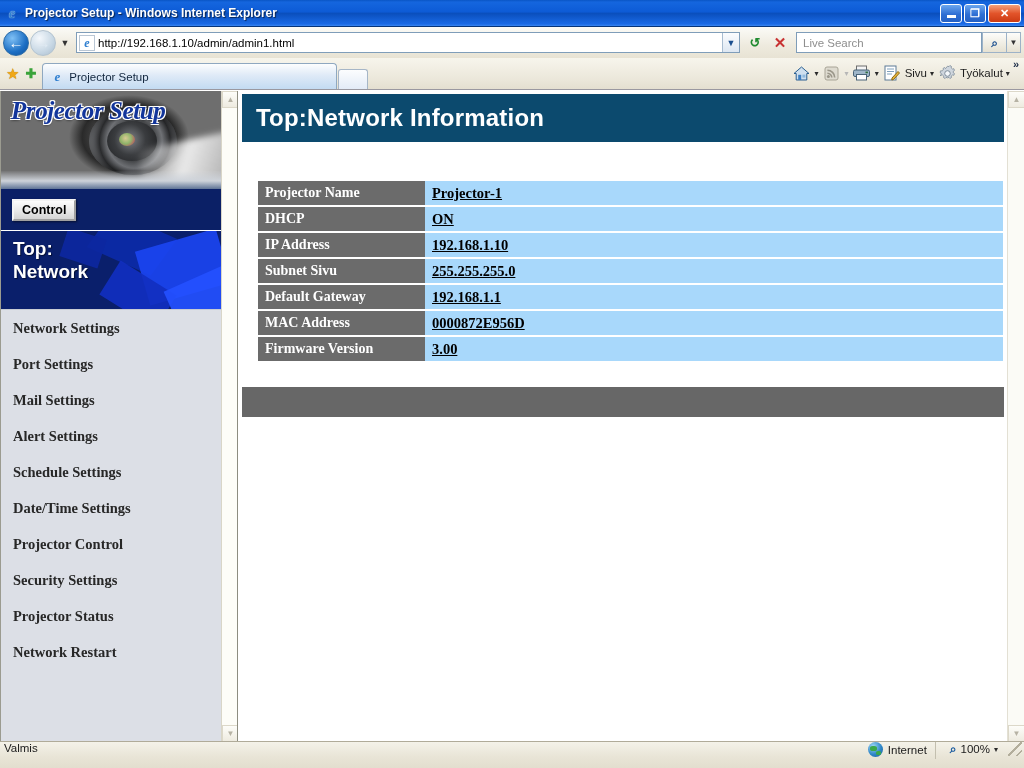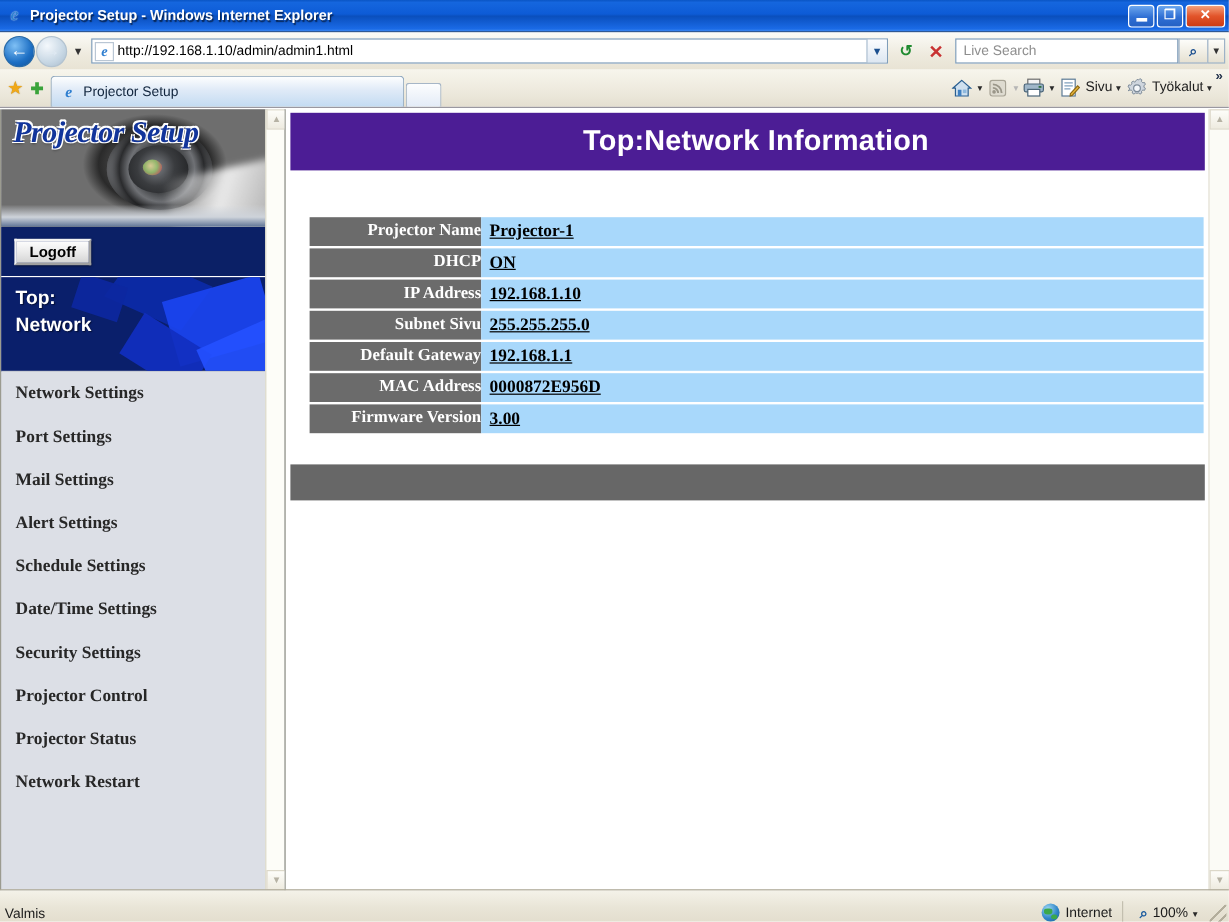--- a/index.html
+++ b/index.html
@@ -266,21 +266,21 @@
     border-bottom: 1px solid #c8ccd4;
   }
   .mpoly { position: absolute; background: #1436e8; opacity: .92; }
   .mp1 { left: 96px; top: -10px; width: 70px; height: 44px; transform: rotate(24deg) skewX(-12deg); background:#0c2aa8; }
   .mp2 { left: 140px; top: 8px; width: 84px; height: 56px; transform: rotate(-16deg); background:#1b44f0; }
   .mp3 { left: 104px; top: 44px; width: 66px; height: 40px; transform: rotate(32deg); background:#112fc0; }
   .mp4 { left: 168px; top: 46px; width: 64px; height: 40px; transform: rotate(-24deg); background:#2450ff; }
   .mp5 { left: 62px; top: 2px; width: 40px; height: 30px; transform: rotate(18deg); background:#0d27a0; }
   .menu-active-text {
     position: relative; z-index: 2;
-    font-size: 16px; font-weight: bold; line-height: 23px;
+    font-size: 19px; font-weight: bold; line-height: 23px;
     text-shadow: 1px 1px 1px rgba(0,0,0,0.5);
   }
   .menu-item {
     width: 222px; height: 36px;
     display: flex; align-items: center;
     padding-left: 12px;
     font-size: 14.5px; font-weight: bold; color: #272727;
     font-family: "Liberation Serif", serif;
   }
   .side-vscroll {
@@ -289,57 +289,55 @@
   }
 
   
   .contentframe {
     position: absolute; left: 239px; top: 0; right: 17px; height: 651px;
     background: #ffffff; overflow: hidden;
   }
   .page-header {
     margin: 3px 3px 0 3px;
     height: 48px;
-    background: #4c1d95;
+    background: #0c4a6e;
     display: flex; align-items: center;
     padding-left: 14px;
-    justify-content: center;
   }
   .page-header h1 {
     margin: 0; font-size: 24px; font-weight: bold; color: #ffffff;
     letter-spacing: .2px;
   }
   .info-table {
     margin: 37px 0 0 19px;
     border-collapse: separate; border-spacing: 0 2px;
     width: 745px;
   }
   .info-table td { padding: 0; height: 24px; vertical-align: middle; }
   .cell-label {
-    width: 143px; background: #6b6b6b; color: #ffffff;
+    width: 167px; background: #6b6b6b; color: #ffffff;
     font-size: 14px; font-weight: bold; padding-left: 7px !important;
     font-family: "Liberation Serif", serif;
-    text-align: right;
   }
   .cell-value {
     background: #a8d8fb; color: #000000;
     font-size: 14.5px; font-weight: bold; padding-left: 7px !important;
     font-family: "Liberation Serif", serif;
     text-decoration: underline;
   }
   .gray-bar {
     margin: 24px 3px 0 3px; height: 30px; background: #676767;
   }
 
   
   .statusbar {
     position: absolute; left: 0; top: 741px; width: 1024px; height: 27px;
     background: linear-gradient(to bottom, #f4f2e9, #e9e5d7 55%, #e3dece);
     border-top: 1px solid #b0ab99;
-    display: flex; align-items: flex-end;
+    display: flex; align-items: flex-start;
     font-size: 11.5px; color: #1a1a1a;
   }
   .sb-left { padding-left: 4px; flex: 0 0 auto; }
   .sb-sep { width: 1px; height: 17px; background: #c3bfaf; margin: 0 8px; }
   .sb-zone { display: flex; align-items: center; gap: 5px; margin-left: auto; }
   .globe {
     width: 15px; height: 15px; border-radius: 50%;
     background: radial-gradient(circle at 35% 30%, #9fd8f5, #2f86c8 55%, #1b5f94);
     position: relative; overflow: hidden;
   }
@@ -480,21 +478,21 @@
       <div class="side-hero">
         <div class="hero-ring"></div>
         <div class="hero-ring2"></div>
         <div class="hero-glint"></div>
         <div class="hero-sweep"></div>
         <div class="hero-fade"></div>
         <div class="side-title">Projector Setup</div>
       </div>
 
       <div class="logoff-band">
-        <div class="logoff-btn">Logoff</div>
+        <div class="logoff-btn">Control</div>
       </div>
 
       <div class="menu-active">
         <span class="mpoly mp1"></span>
         <span class="mpoly mp5"></span>
         <span class="mpoly mp2"></span>
         <span class="mpoly mp3"></span>
         <span class="mpoly mp4"></span>
         <div class="menu-active-text">
           <div>Top:</div>
@@ -514,24 +512,24 @@
       <div class="menu-item">
           <span>Alert Settings</span>
         </div>
       <div class="menu-item">
           <span>Schedule Settings</span>
         </div>
       <div class="menu-item">
           <span>Date/Time Settings</span>
         </div>
       <div class="menu-item">
+          <span>Projector Control</span>
+        </div>
+      <div class="menu-item">
           <span>Security Settings</span>
-        </div>
-      <div class="menu-item">
-          <span>Projector Control</span>
         </div>
       <div class="menu-item">
           <span>Projector Status</span>
         </div>
       <div class="menu-item">
           <span>Network Restart</span>
         </div>
     </div>
 
     <div class="side-vscroll">

